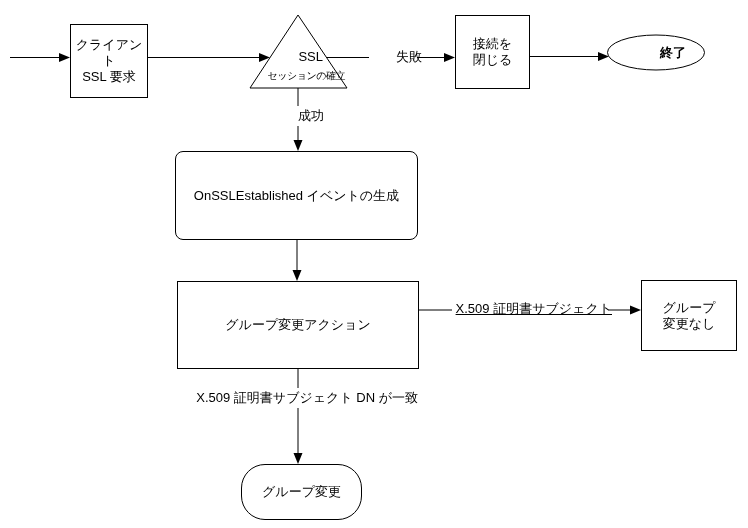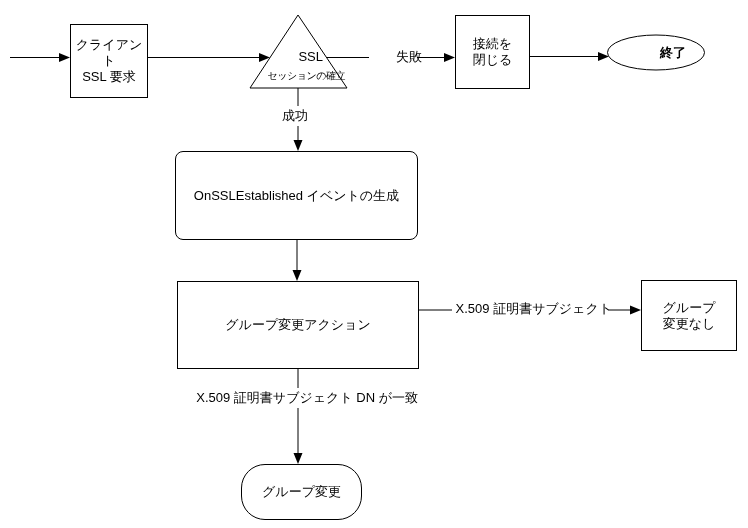--- a/index.html
+++ b/index.html
@@ -116,21 +116,21 @@
     <div>グループ変更</div>
   </div>
 
   <div class="lbl" style="left:273px; top:50px; width:50px;">SSL</div>
   <div class="lbl small" style="left:251px; top:69px; width:94px;">セッションの確立</div>
 
   <div class="lbl" style="left:626px; top:46px; width:60px;font-weight:bold;">終了</div>
 
   <div class="lbl" style="left:372px; top:50px; width:50px;">失敗</div>
 
-  <div class="lbl" style="left:258px; top:109px; width:50px;">成功</div>
+  <div class="lbl" style="left:274px; top:109px; width:50px;">成功</div>
 
-  <div class="lbl multiline" style="left:448px; top:302px; width:164px;">
+  <div class="lbl multiline" style="left:448px; top:302px; width:164px;text-decoration:underline;">
     <div>X.509 証明書サブジェクト</div>
   </div>
 
   <div class="lbl" style="left:190px; top:391px; width:228px;">X.509 証明書サブジェクト DN が一致</div>
 
 </div>
 
 </body></html>

